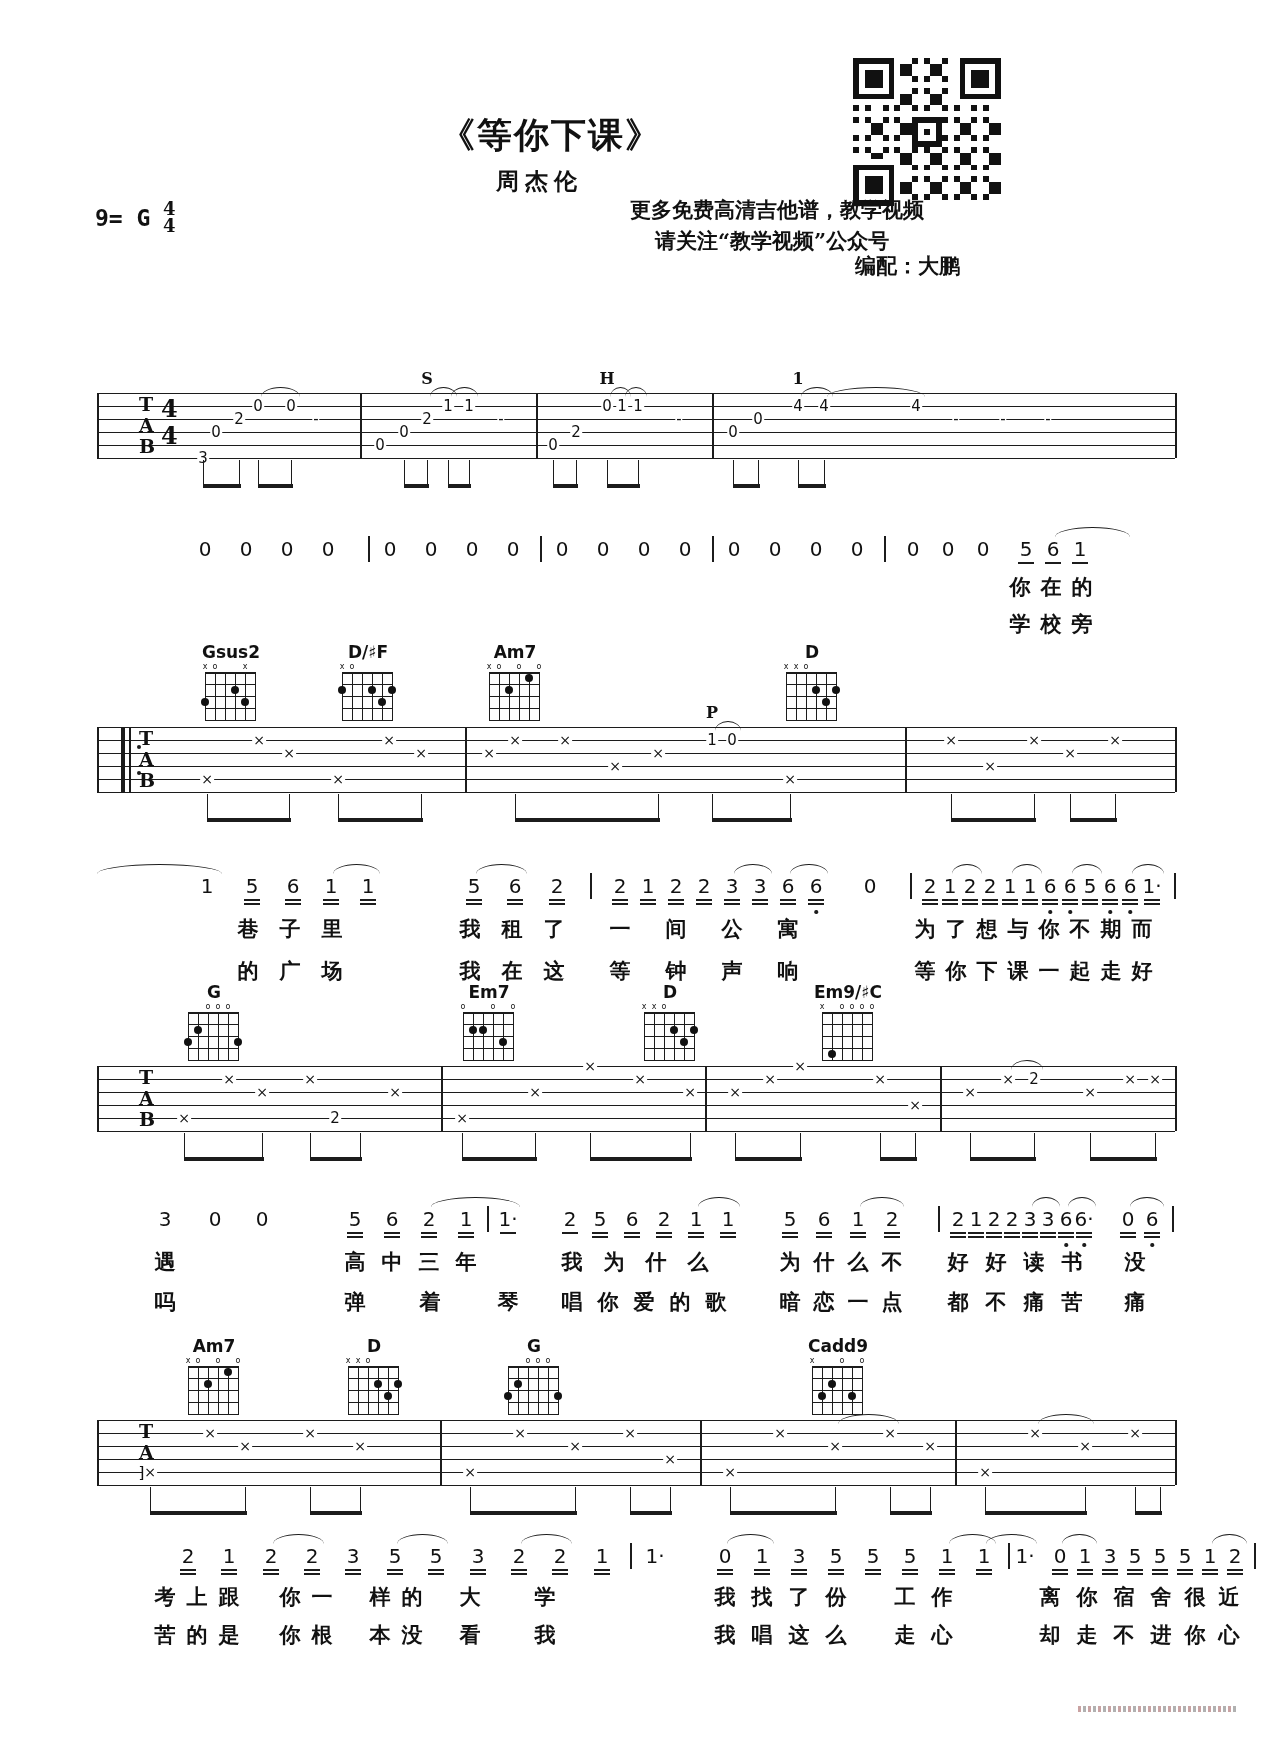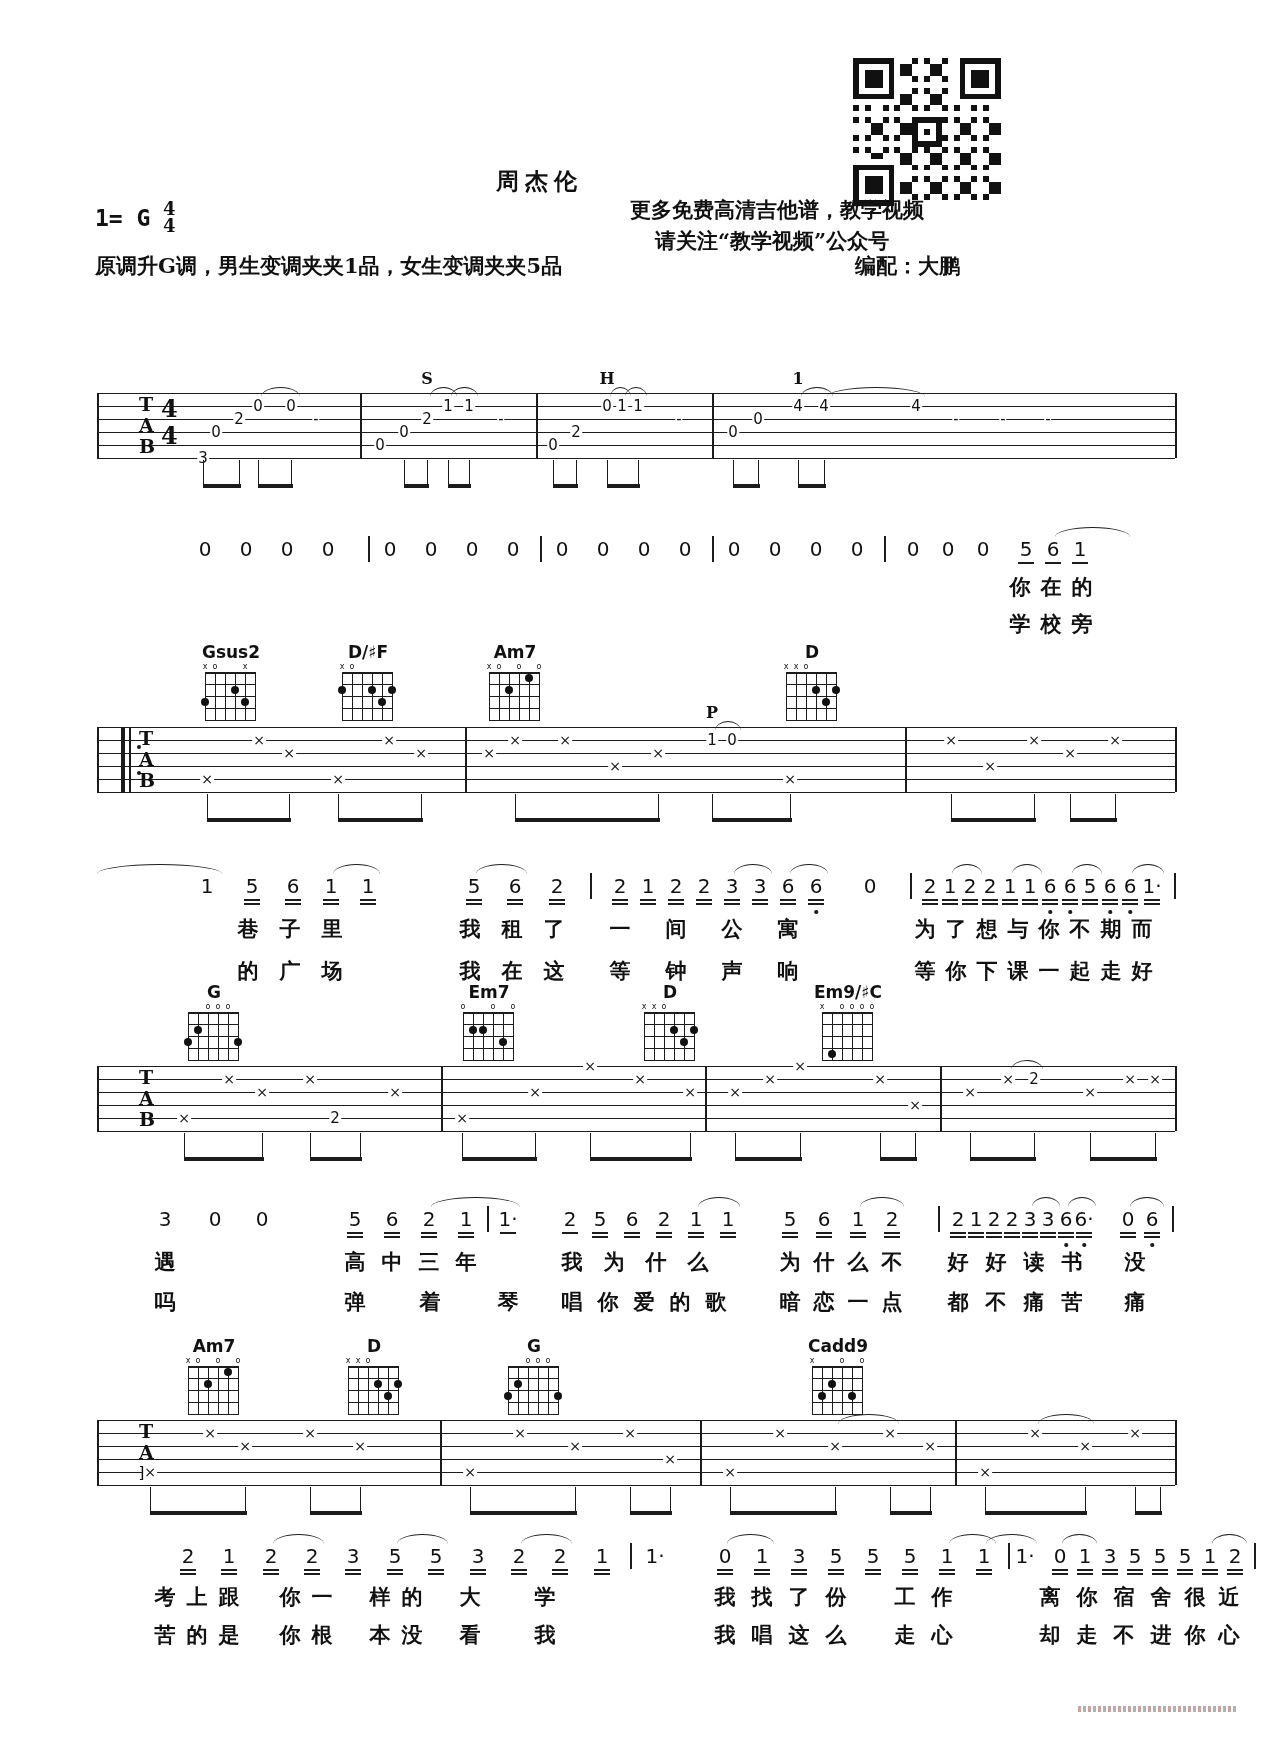--- a/index.html
+++ b/index.html
@@ -33,20 +33,21 @@
   .ul{position:absolute;height:1.6px;background:#1c1c1c;transform:translate(-50%,0);}
   .ldot{position:absolute;width:3.5px;height:3.5px;border-radius:50%;background:#1c1c1c;transform:translate(-50%,0);}
   .lyr{position:absolute;font-family:"DejaVu Serif",serif;font-weight:700;font-size:21px;transform:translate(-50%,0);}
   #watermark{position:absolute;left:1078px;top:1706px;width:158px;height:6px;opacity:.45;filter:blur(.6px);
     background:repeating-linear-gradient(90deg,#833 0 3px,#fff 3px 5px,#555 5px 8px,#fff 8px 10px);}
 </style>
 </head>
 <body>
 
 <div id="page">
+  <div class="abs" id="title" style="left:440px;top:112px;">《等你下课》</div>
   <div class="abs" id="artist" style="left:496px;top:166px;">周杰伦</div>
 
   <svg class="abs" id="qr" style="left:852px;top:58px;" width="150" height="148" viewBox="0 0 25 25" shape-rendering="crispEdges">
       <rect width="25" height="25" fill="#fff"></rect>
       <rect x="10" y="0" width="1" height="1" fill="#111"></rect>
       <rect x="12" y="0" width="1" height="1" fill="#111"></rect>
       <rect x="15" y="0" width="1" height="1" fill="#111"></rect>
       <rect x="8" y="1" width="1" height="1" fill="#111"></rect>
       <rect x="9" y="1" width="1" height="1" fill="#111"></rect>
       <rect x="13" y="1" width="1" height="1" fill="#111"></rect>
@@ -180,29 +181,28 @@
     <rect x="19" y="1" width="5" height="5" fill="#fff"></rect>
     <rect x="20" y="2" width="3" height="3" fill="#111"></rect>
       <rect x="0" y="18" width="7" height="7" fill="#111"></rect>
     <rect x="1" y="19" width="5" height="5" fill="#fff"></rect>
     <rect x="2" y="20" width="3" height="3" fill="#111"></rect>
       <rect x="10" y="10" width="5" height="5" fill="#111"></rect>
       <rect x="11" y="11" width="3" height="3" fill="#fff"></rect>
       <rect x="12" y="12" width="1" height="1" fill="#111"></rect>
     </svg>
 
-  <div class="abs" id="keylabel" style="left:95px;top:205px;">1= G</div>
+  <div class="abs" id="keylabel" style="left:95px;top:205px;">9= G</div>
   <div class="abs ts" style="left:163px;top:200px;">
     <div>4</div>
       <div>4</div>
   </div>
 
   <div class="abs hdr" style="left:630px;top:196px;">更多免费高清吉他谱，教学视频</div>
   <div class="abs hdr" style="left:655px;top:227px;">请关注“教学视频”公众号</div>
-  <div class="abs hdr" style="left:95px;top:252px;">原调升G调，男生变调夹夹1品，女生变调夹夹5品</div>
   <div class="abs hdr" style="left:855px;top:252px;">编配：大鹏</div>
 
   <div id="systems"></div>
   <div id="watermark"></div>
 <div class="staffline" style="left: 97px; top: 393px; width: 1078px;"></div>
     <div class="staffline" style="left: 97px; top: 406px; width: 1078px;"></div>
     <div class="staffline" style="left: 97px; top: 419px; width: 1078px;"></div>
     <div class="staffline" style="left: 97px; top: 432px; width: 1078px;"></div>
     <div class="staffline" style="left: 97px; top: 445px; width: 1078px;"></div>
     <div class="staffline" style="left: 97px; top: 458px; width: 1078px;"></div>

